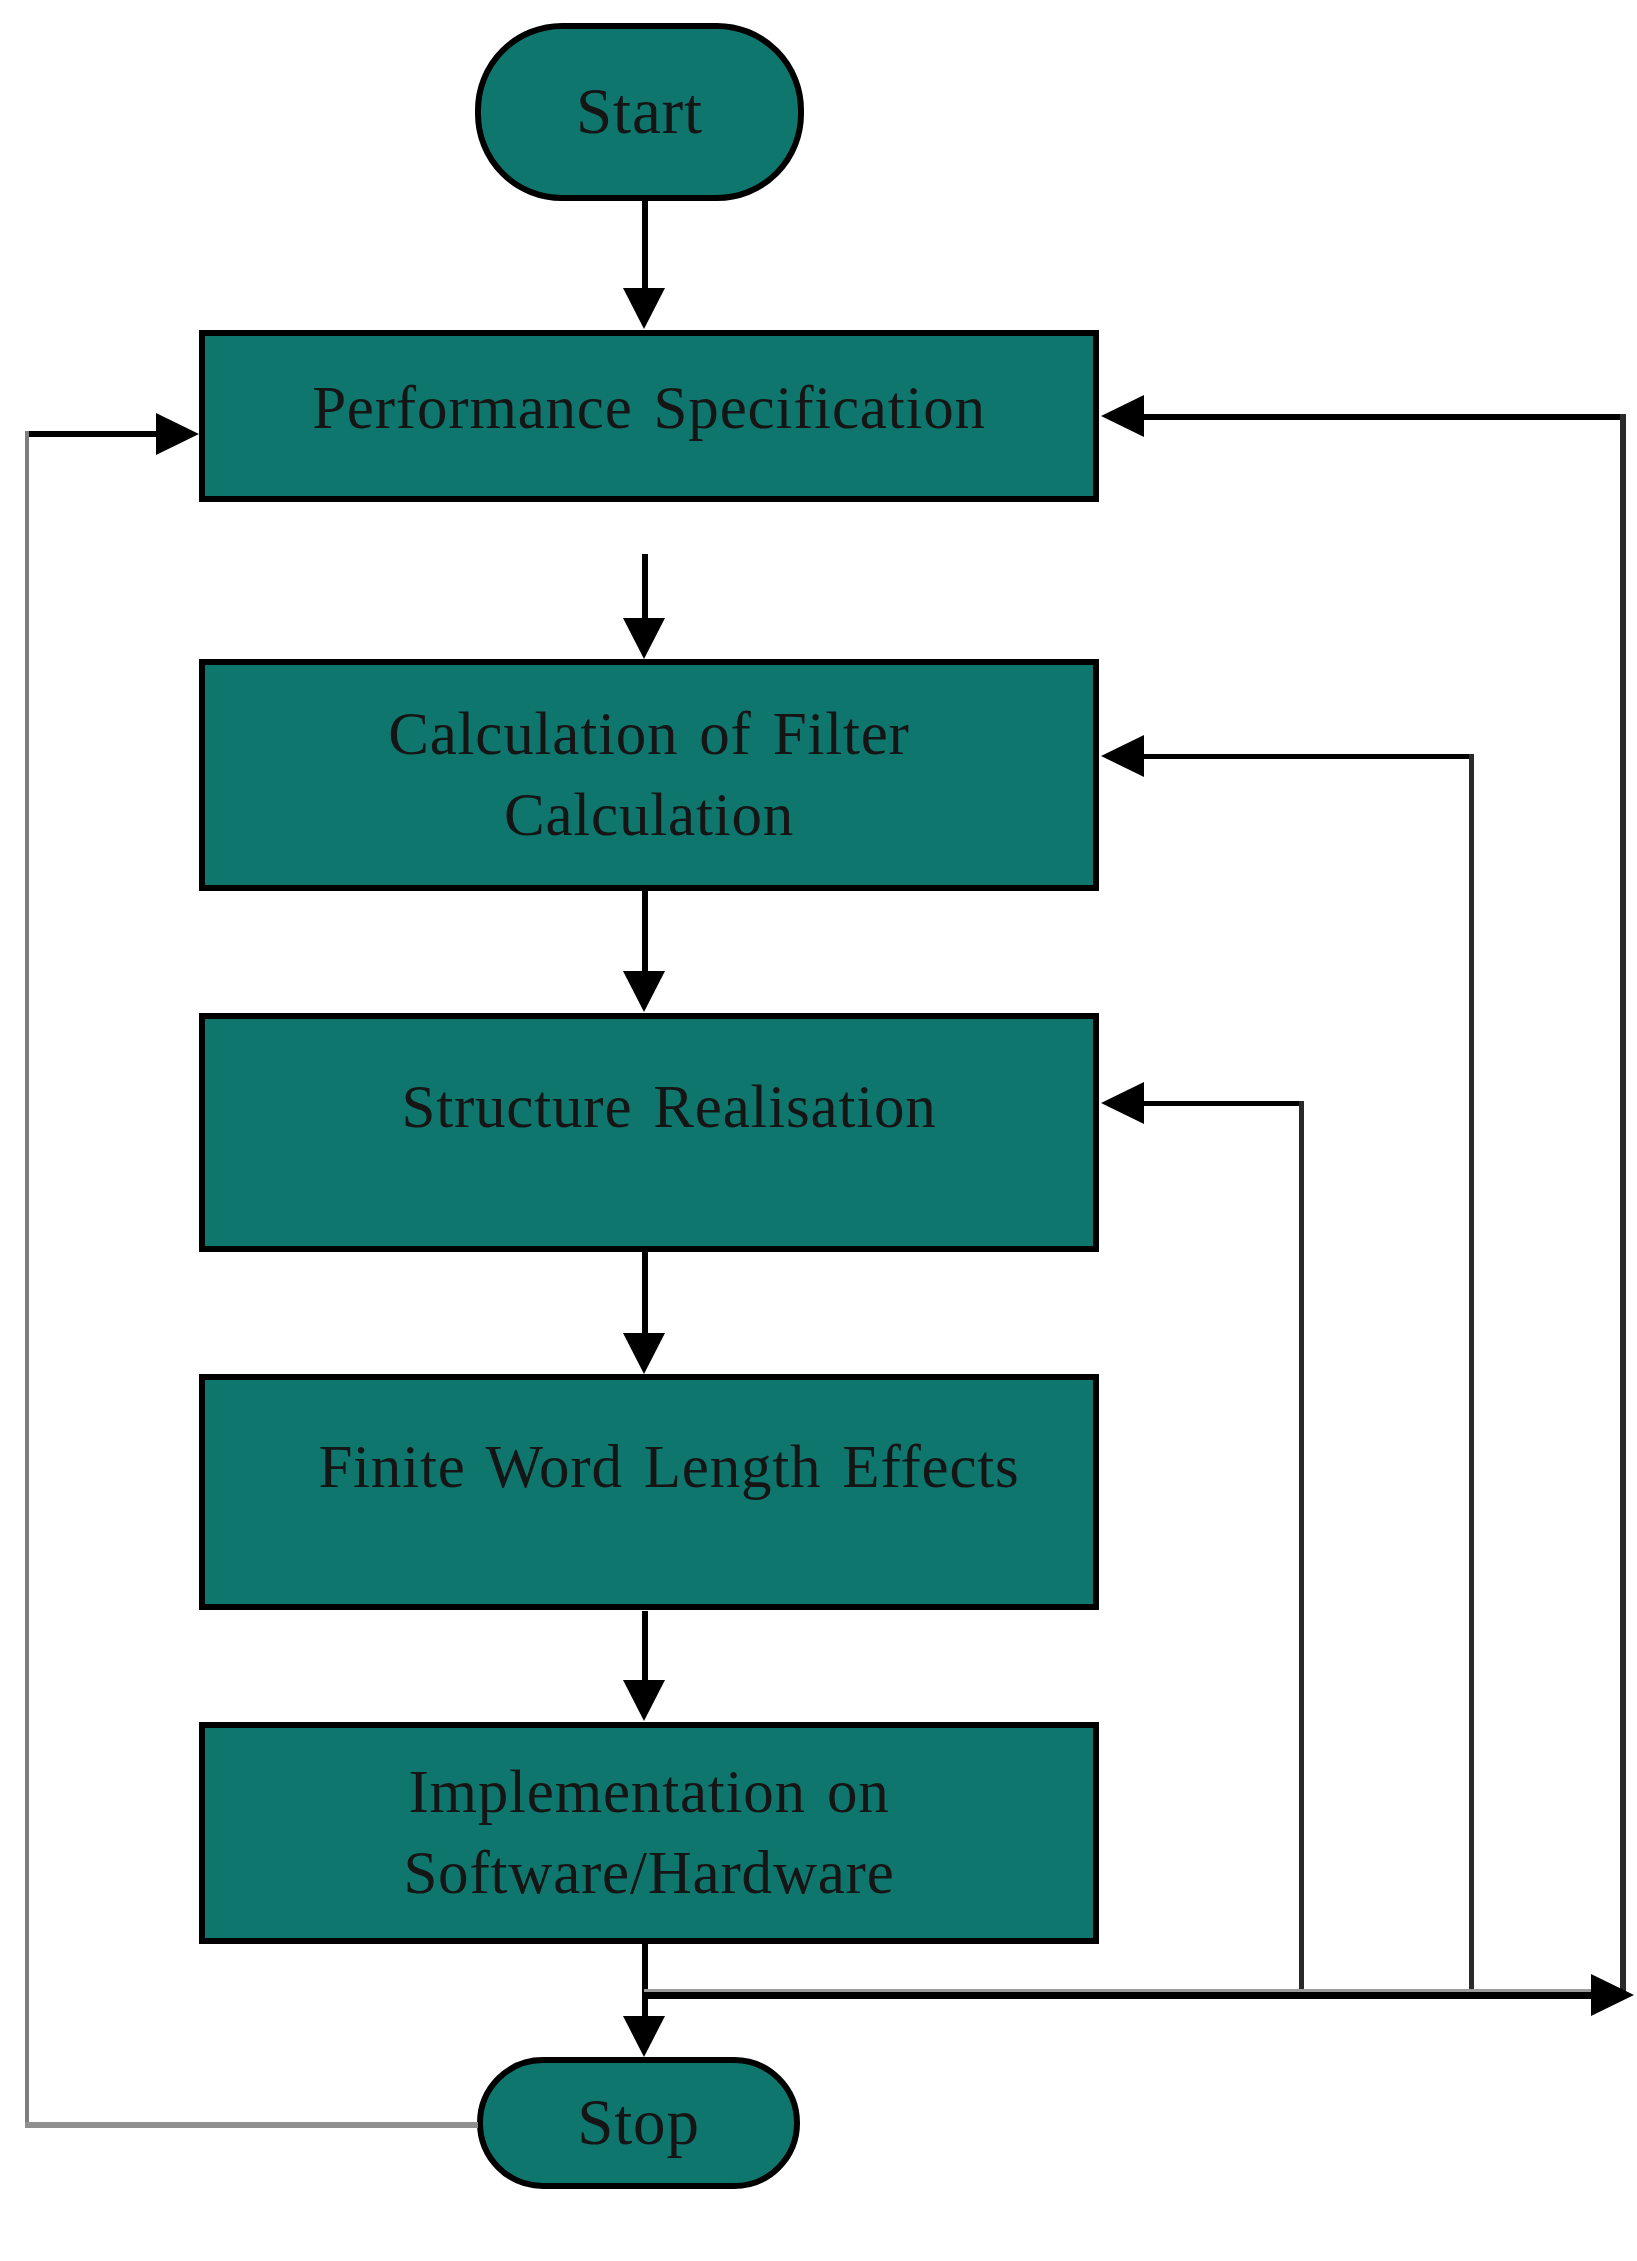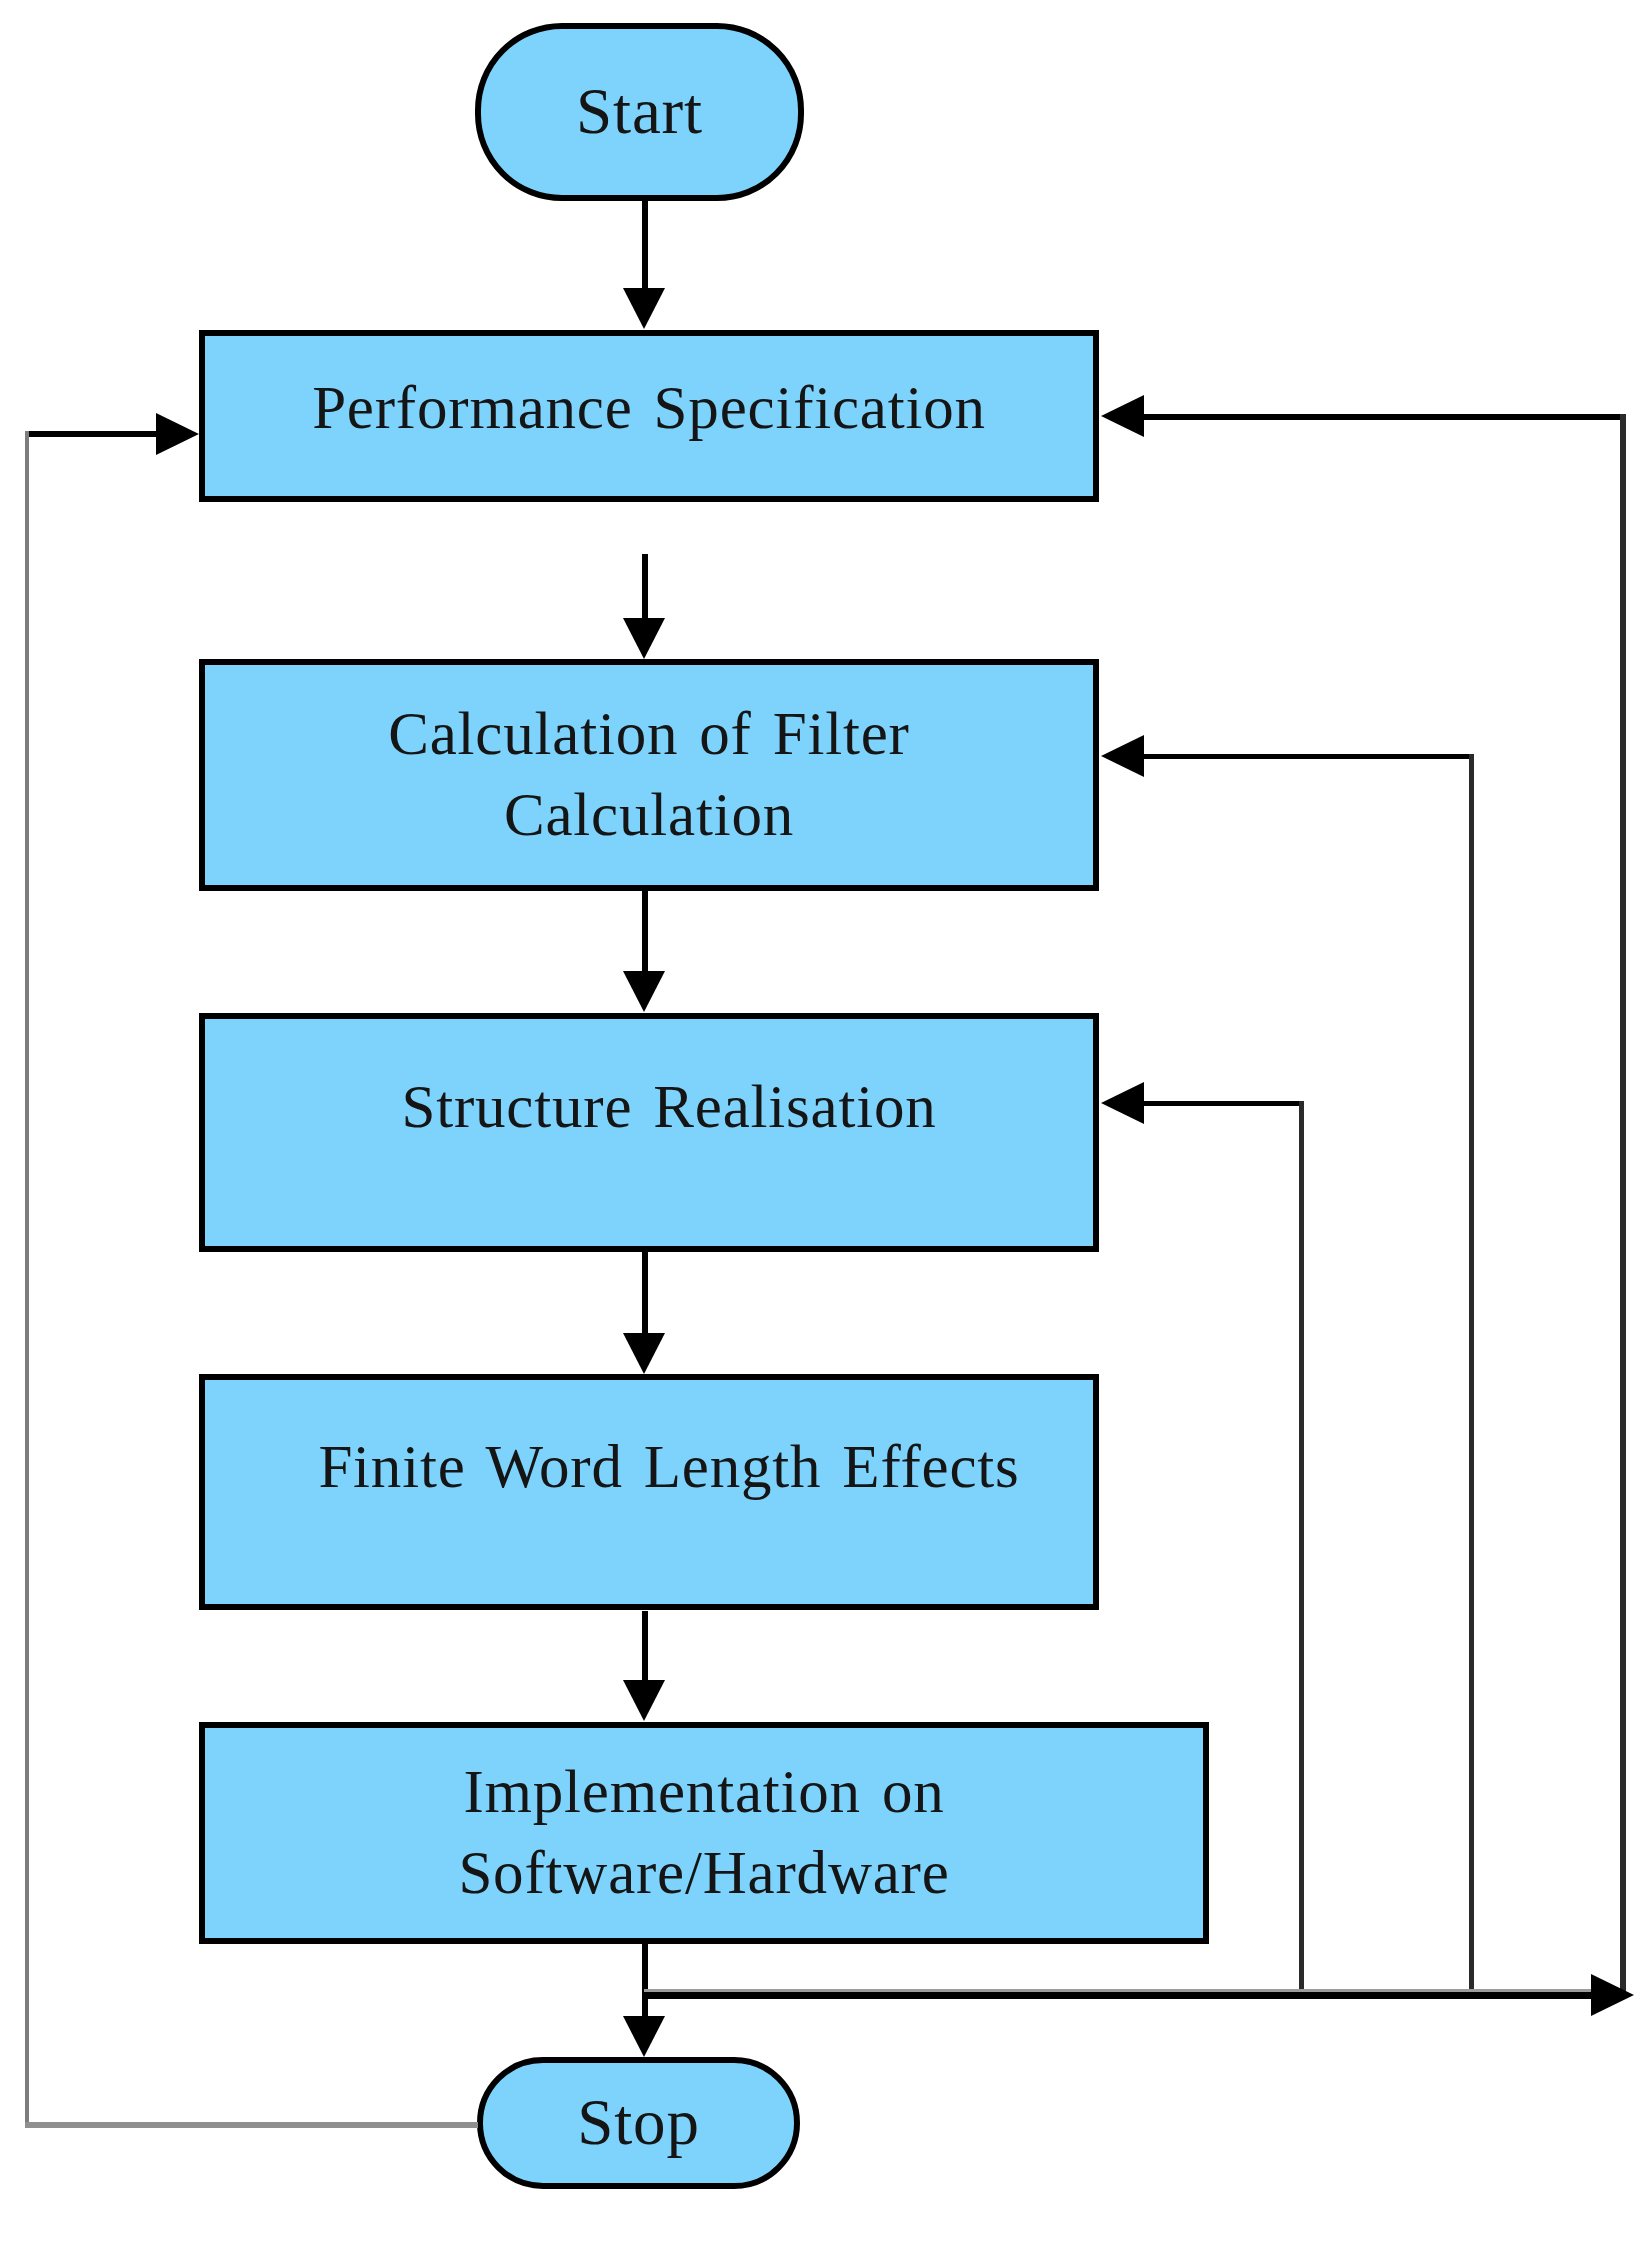--- a/index.html
+++ b/index.html
@@ -8,21 +8,21 @@
     width: 1637px;
     height: 2261px;
     background: #ffffff;
     font-family: "Liberation Serif", "DejaVu Serif", serif;
     color: #151515;
     overflow: hidden;
   }
   .node {
     position: absolute;
     box-sizing: border-box;
-    background: #7dd3fc;
+    background: #0f766e;
     border: 6.6px solid #000000;
     display: flex;
     align-items: center;
     justify-content: center;
     text-align: center;
   }
   .process { font-size: 61px; }
   .terminator { border-radius: 87px; font-size: 65px; }
   .label { display: block; line-height: 1.32; letter-spacing: 0.8px; word-spacing: 5px; }
   .label-calc { max-width: 680px; }
@@ -57,21 +57,21 @@
   </div>
 
   <div class="node process shift-up-lg" style="left:199px; top:1013px; width:900px; height:239px;">
     <span class="label">Structure Realisation</span>
   </div>
 
   <div class="node process shift-up-lg" style="left:199px; top:1374px; width:900px; height:236px;">
     <span class="label">Finite Word Length Effects</span>
   </div>
 
-  <div class="node process" style="left:199px; top:1722px; width:1010px; height:222px;">
+  <div class="node process" style="left:199px; top:1722px; width:900px; height:222px;">
     <span class="label label-impl">Implementation on Software/Hardware</span>
   </div>
 
   <div class="node terminator" style="left:477px; top:2057px; width:323px; height:132px;">
     <span class="label">Stop</span>
   </div>
 
   <div class="line" style="left:642px; top:201px;  width:5.8px; height:89px;"></div>
   <div class="arrow arrow-down" style="left:623px; top:288px;"></div>
 

